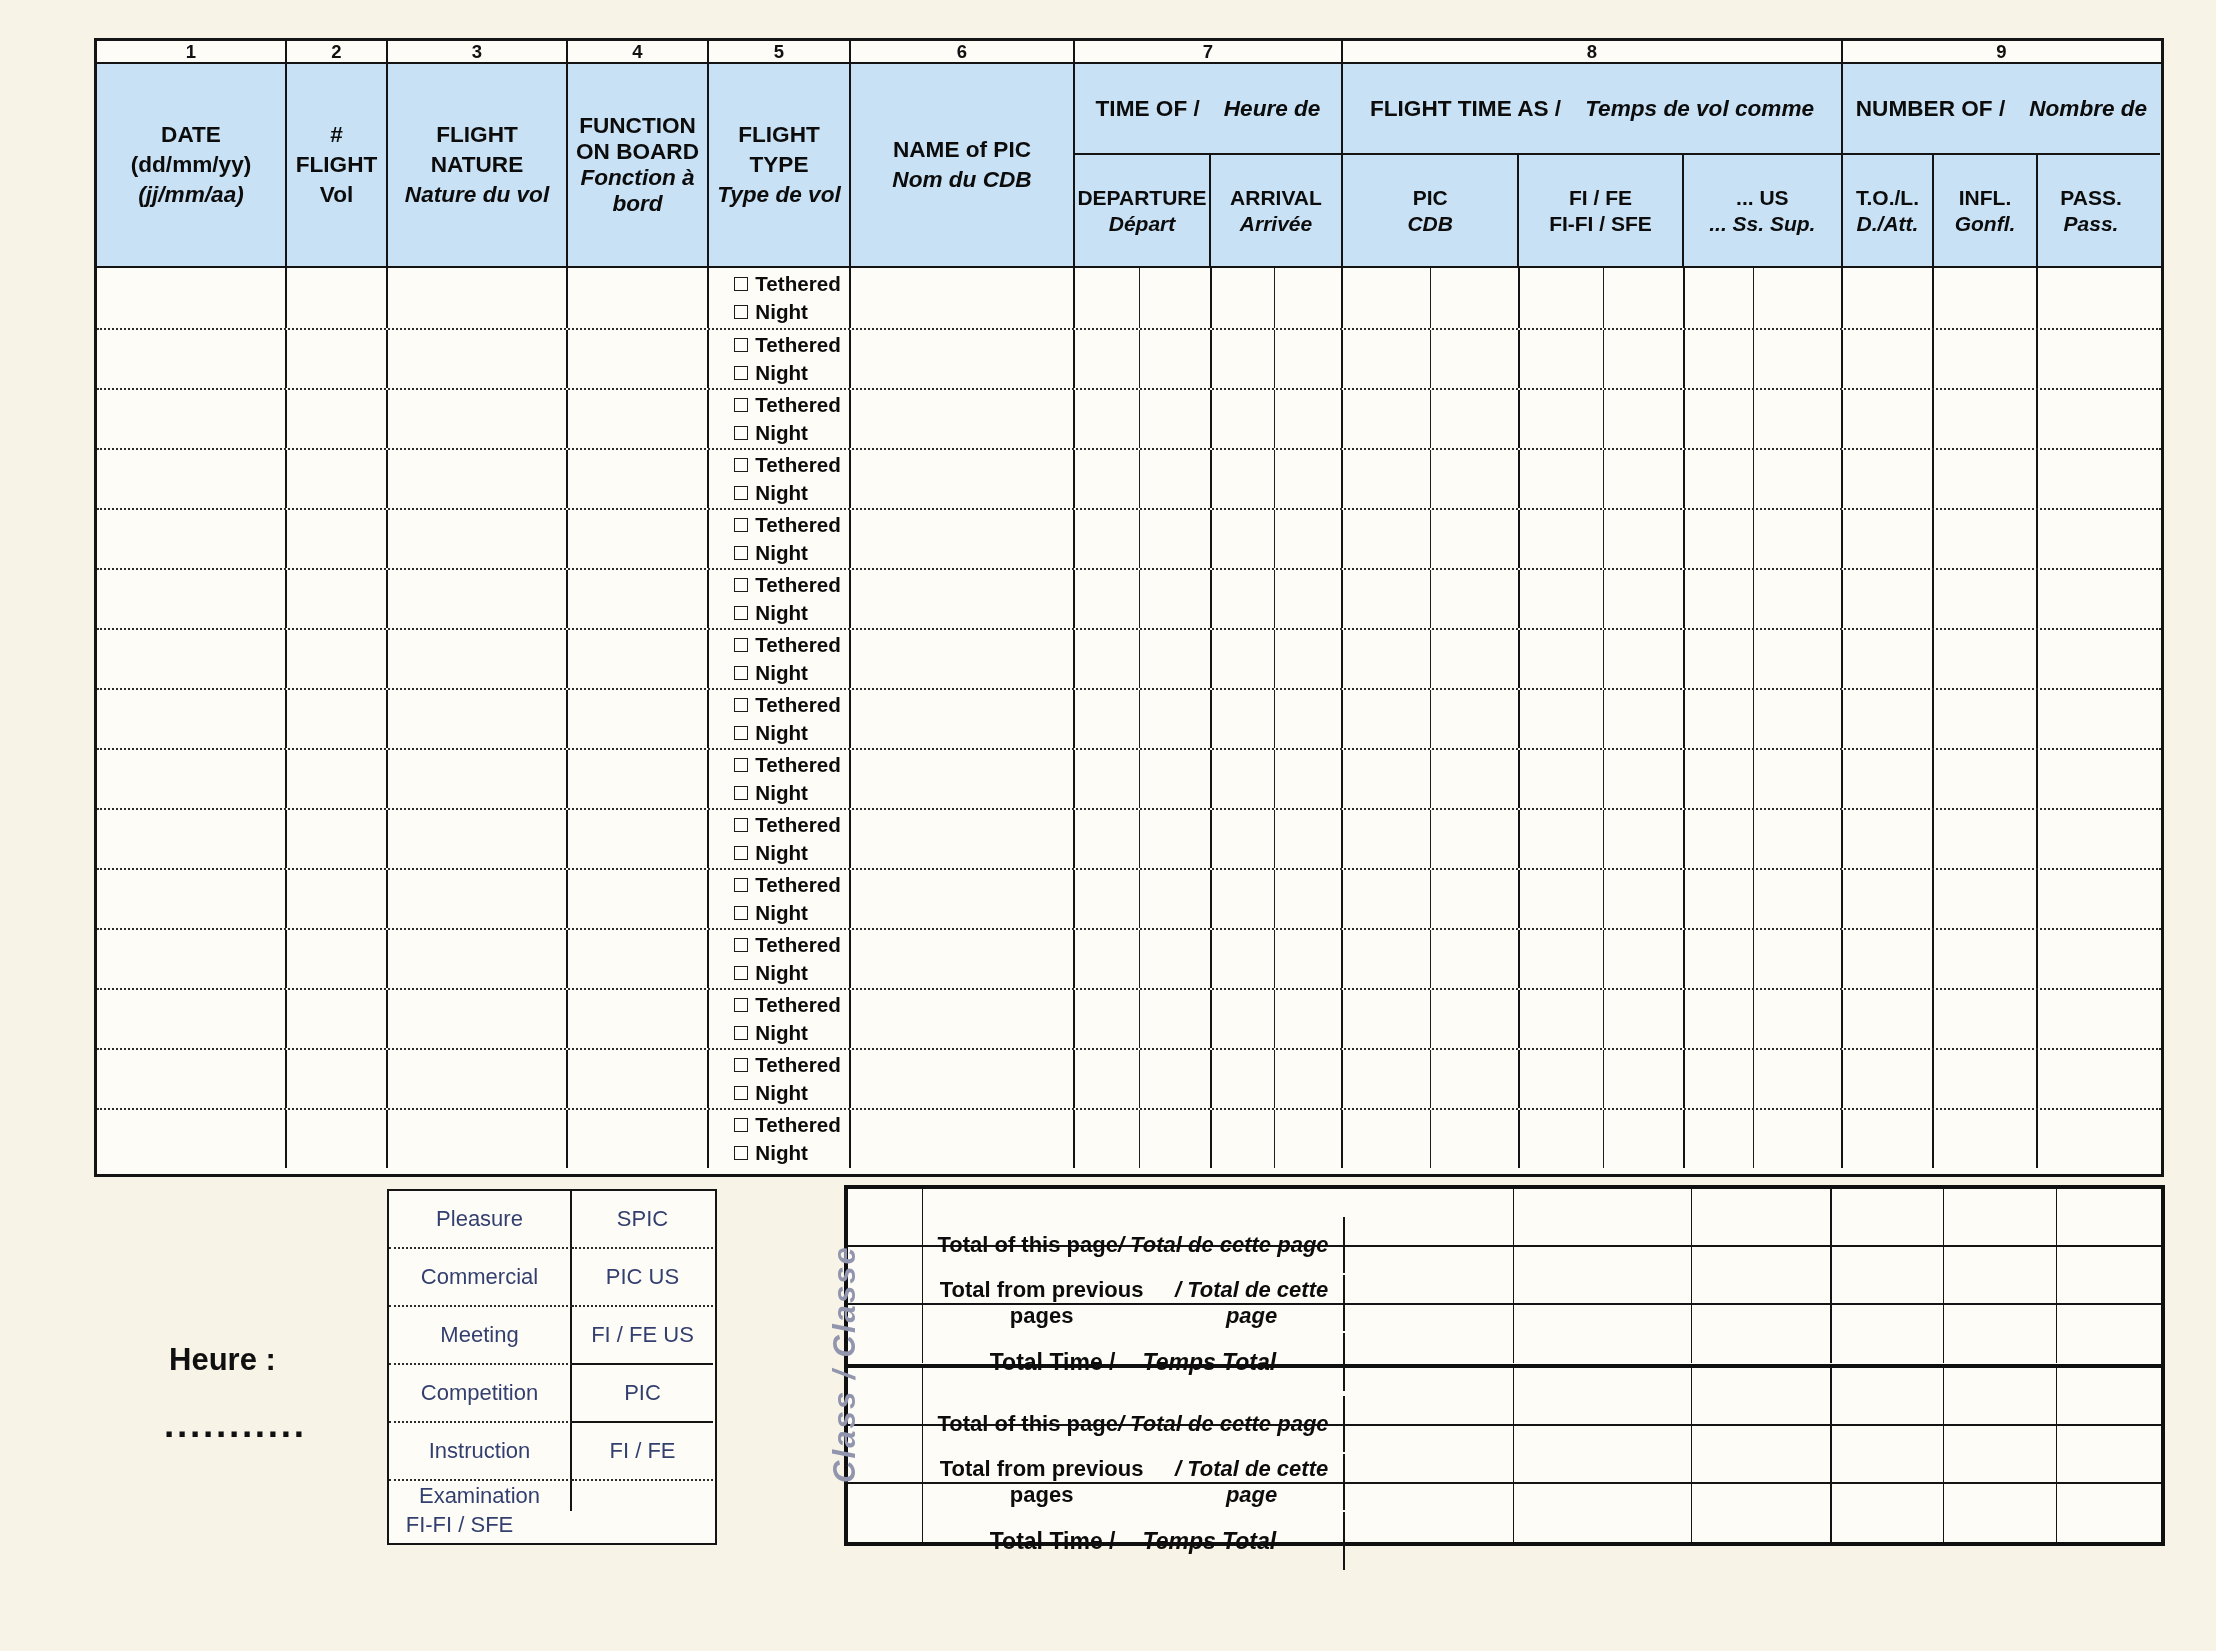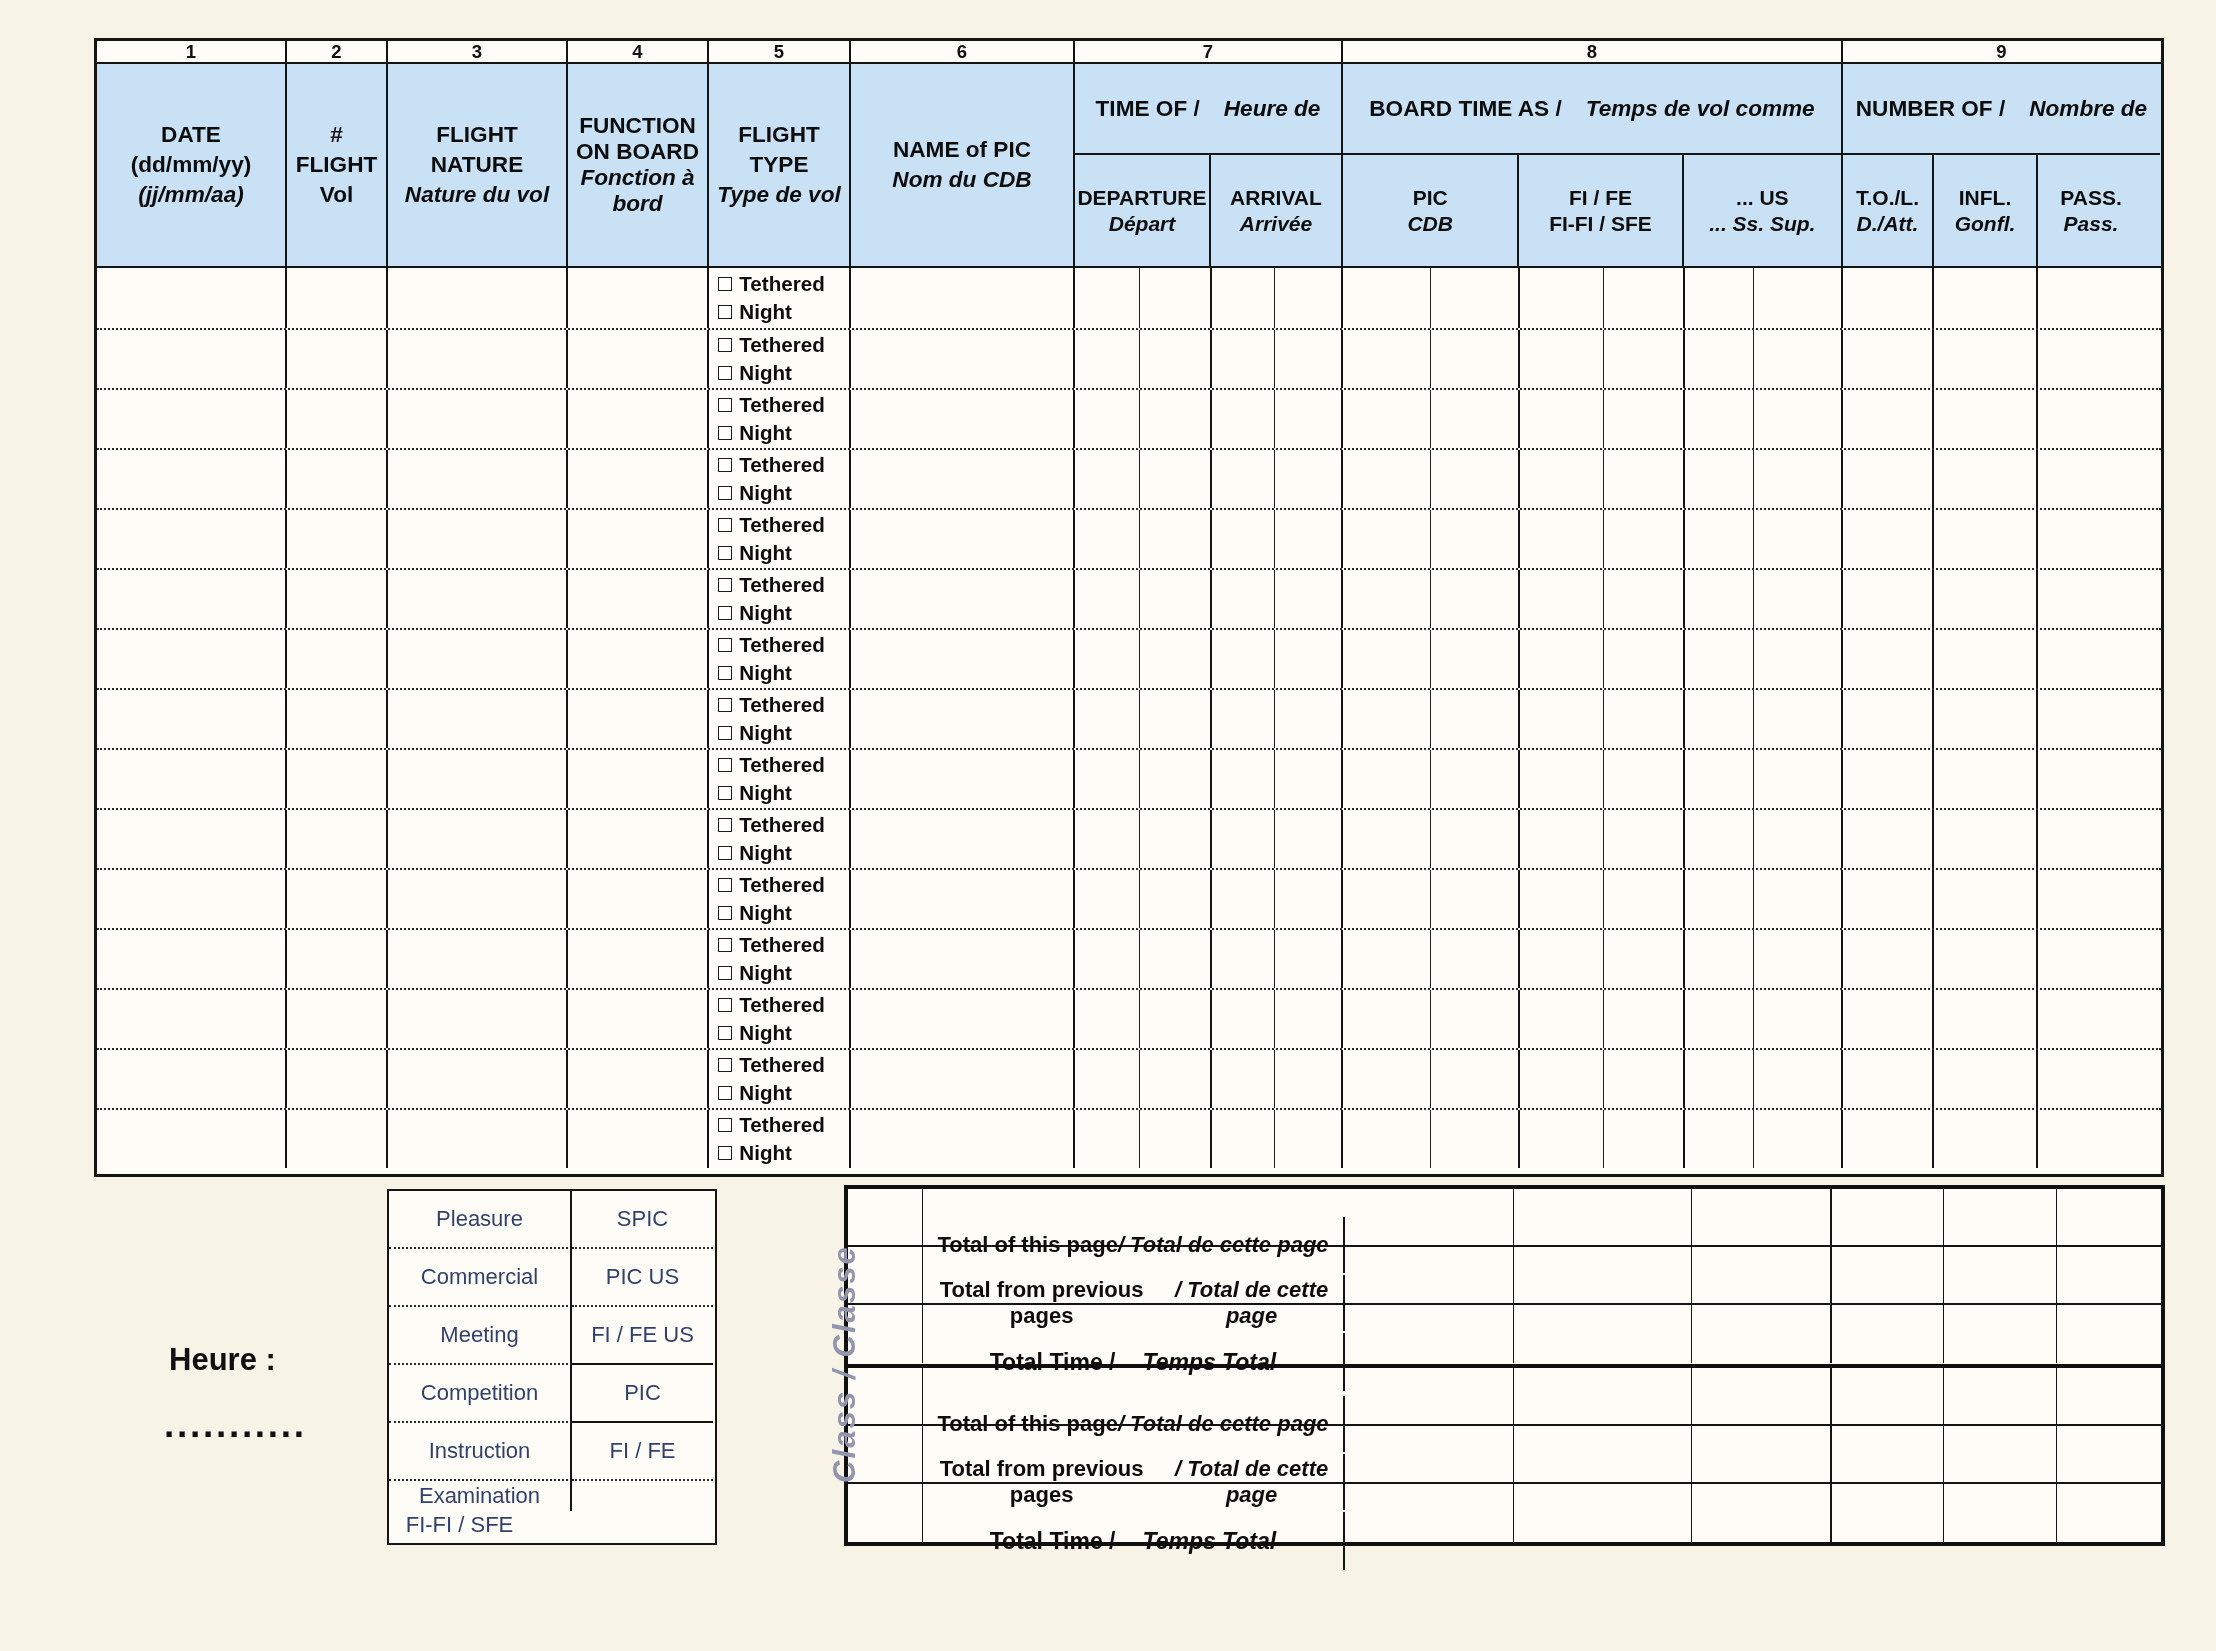--- a/index.html
+++ b/index.html
@@ -35,21 +35,21 @@
   .grp { display:flex; flex-direction:column; }
   .ghead { height:91px; border-bottom:2.1px solid #141414; display:flex; align-items:center;
            justify-content:center; gap:24px; font-size:22.6px; font-weight:bold; color:#0c0c0c; white-space:nowrap; }
   .gsubs { display:flex; flex:1; }
   .sh { display:flex; flex-direction:column; justify-content:center; align-items:center;
         font-size:21px; font-weight:bold; line-height:26px; color:#0c0c0c; height:100%; text-align:center; white-space:nowrap; }
 
   .brow { display:flex; height:60px; }
   .brow + .brow { border-top:2.1px dotted #2a2a2a; }
   .ftcell { display:flex; flex-direction:column; justify-content:center; gap:2.1px; }
-  .ckline { display:flex; align-items:center; padding-left:9px; height:26px; }
+  .ckline { display:flex; align-items:center; padding-left:25px; height:26px; }
   .ckbox { width:14.4px; height:14.4px; border:1.4px solid #1c1c1c; background:#fffefb;
            margin-right:6.9px; flex:0 0 auto; }
   .cklabel { font-size:20.6px; font-weight:600; color:#0c0c0c; white-space:nowrap; }
   .split { display:flex; }
   .sub { height:100%; }
   .sub.f { flex:1; }
   .r { border-right:1.4px solid #1f1f1f; }
   .s95{width:65px}.s92{width:63px}.s129{width:88px}.s123{width:84px}.s100{width:69px}
 
   
@@ -171,21 +171,21 @@
           </div>
           <div class="sh warr">
             <span>ARRIVAL</span>
             <span class="it">Arrivée</span>
           </div>
         </div>
       </div>
 
       <div class="cell grp g8 gb">
         <div class="ghead">
-          <span>BOARD TIME AS /</span>
+          <span>FLIGHT TIME AS /</span>
           <span class="it">Temps de vol comme</span>
         </div>
         <div class="gsubs">
           <div class="sh wpic sb">
             <span>PIC</span>
             <span class="it">CDB</span>
           </div>
           <div class="sh wfife sb">
             <span>FI / FE</span>
             <span>FI-FI / SFE</span>

